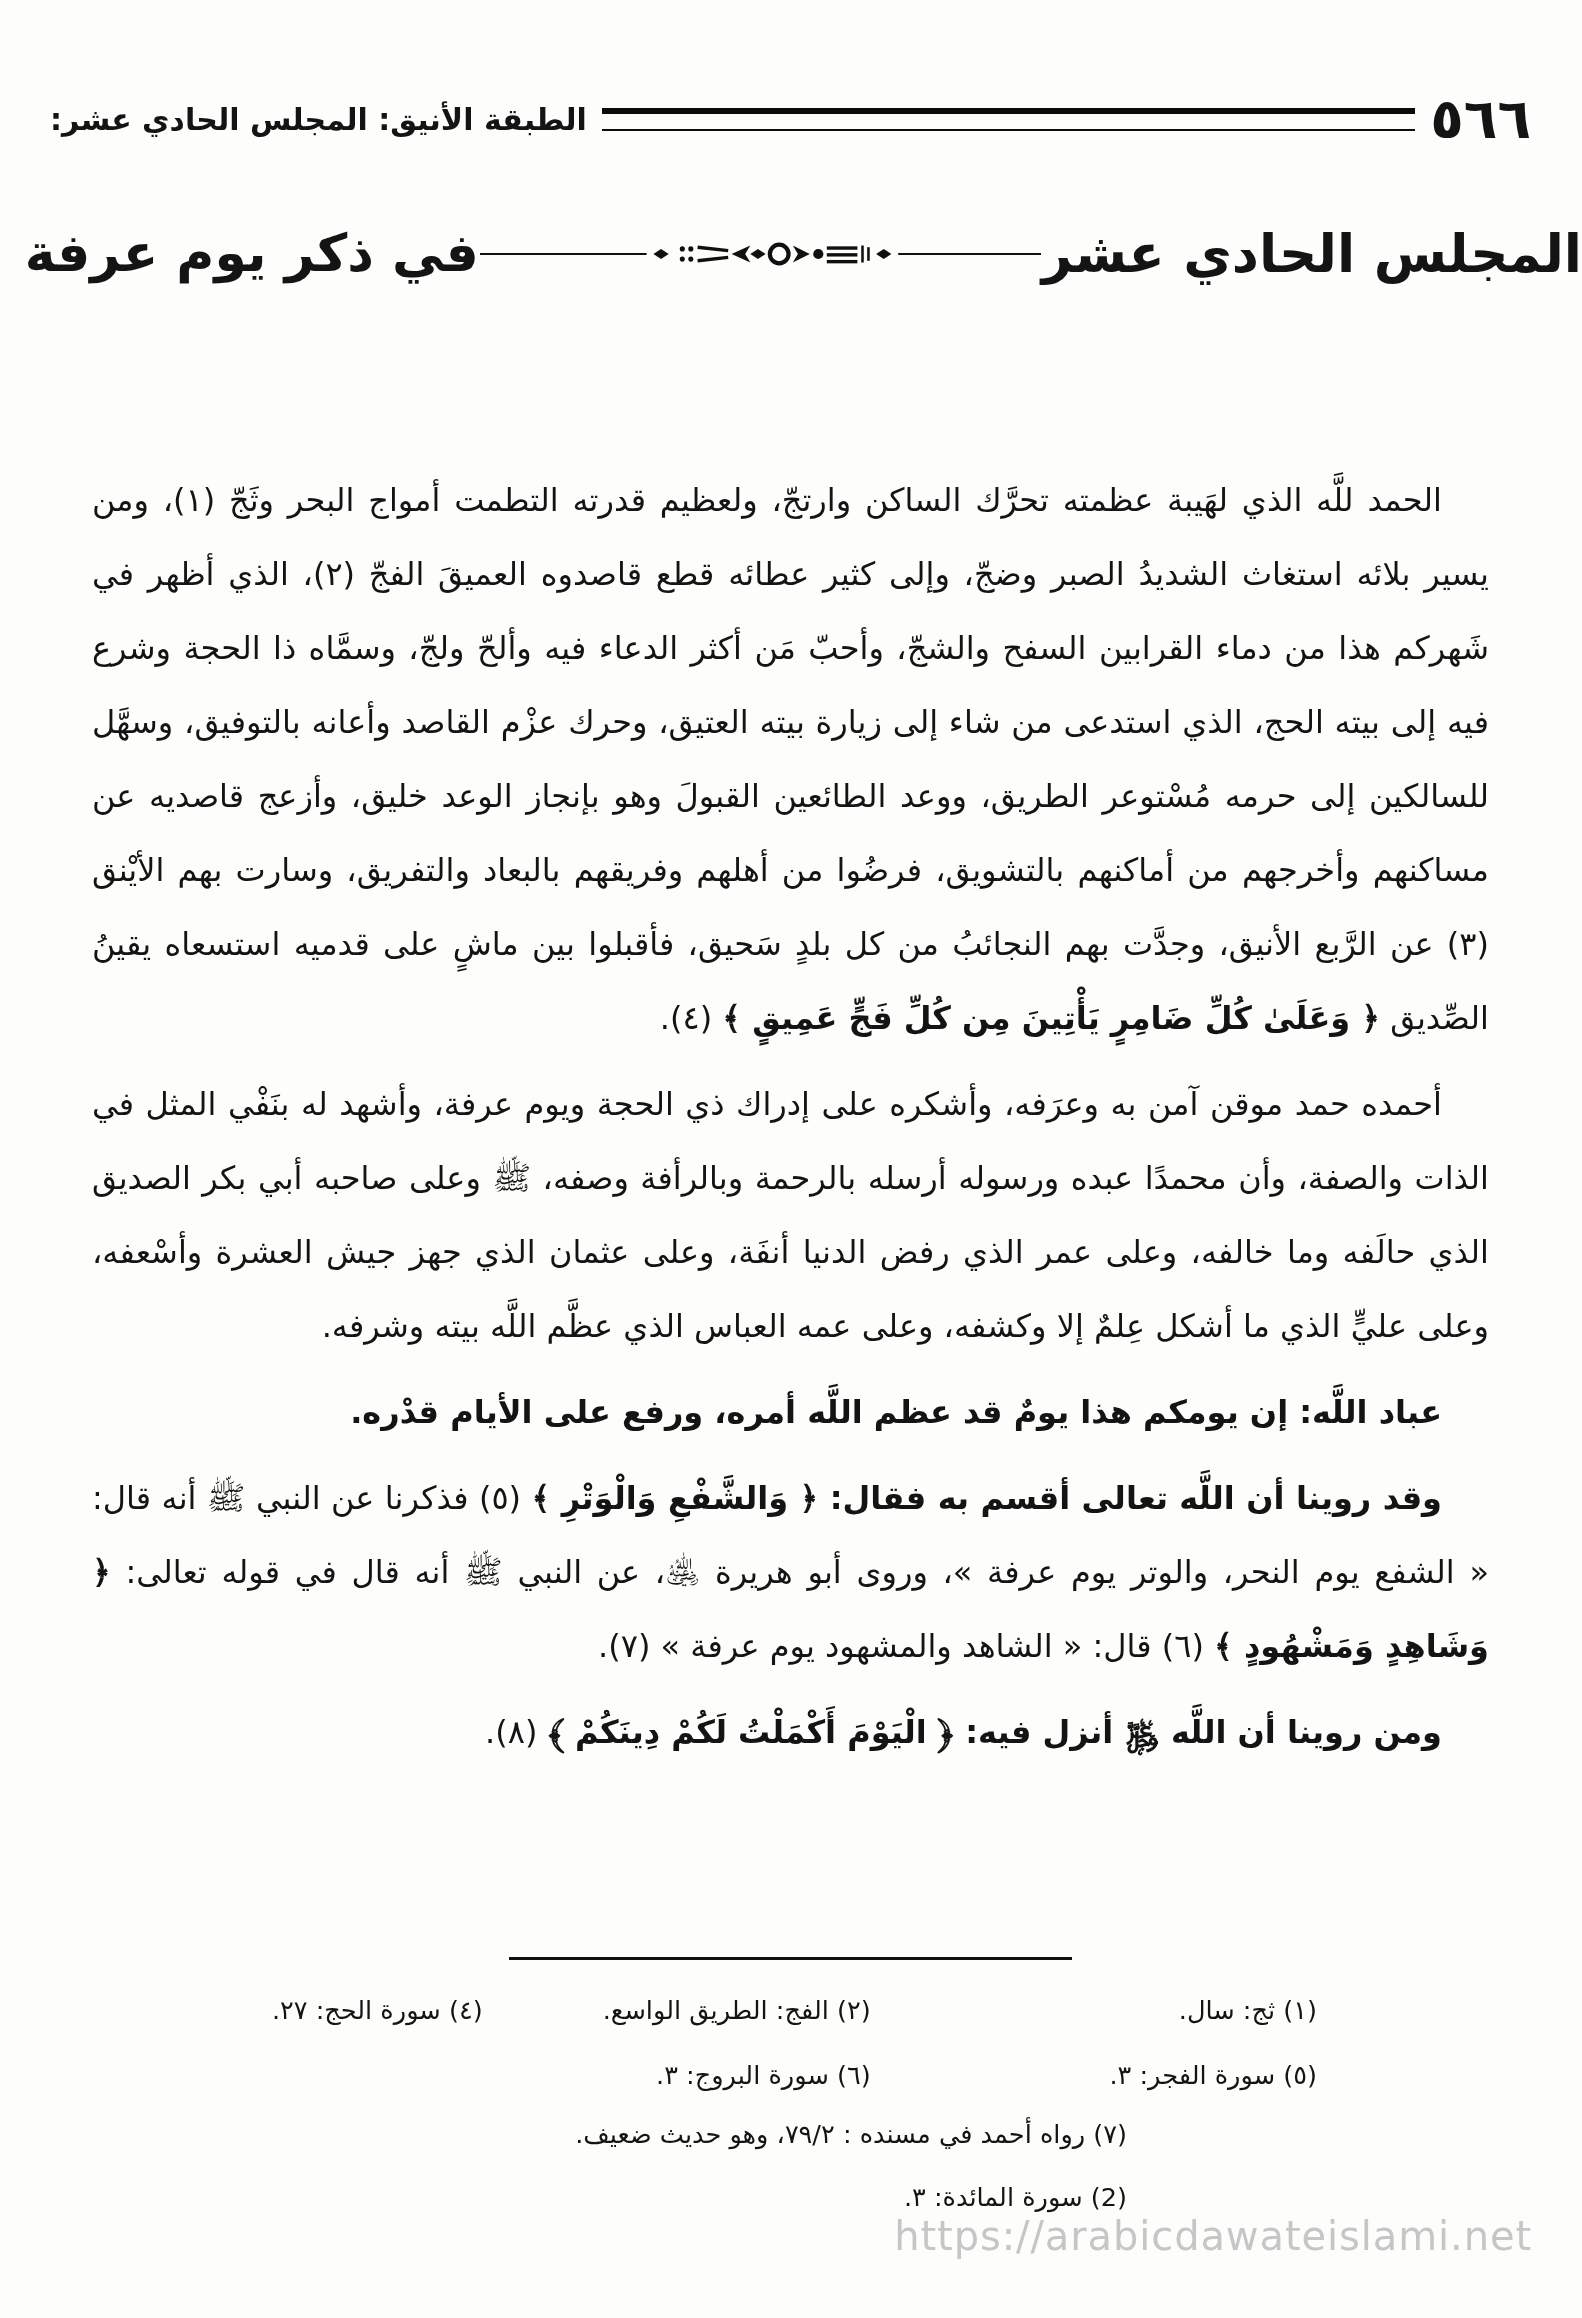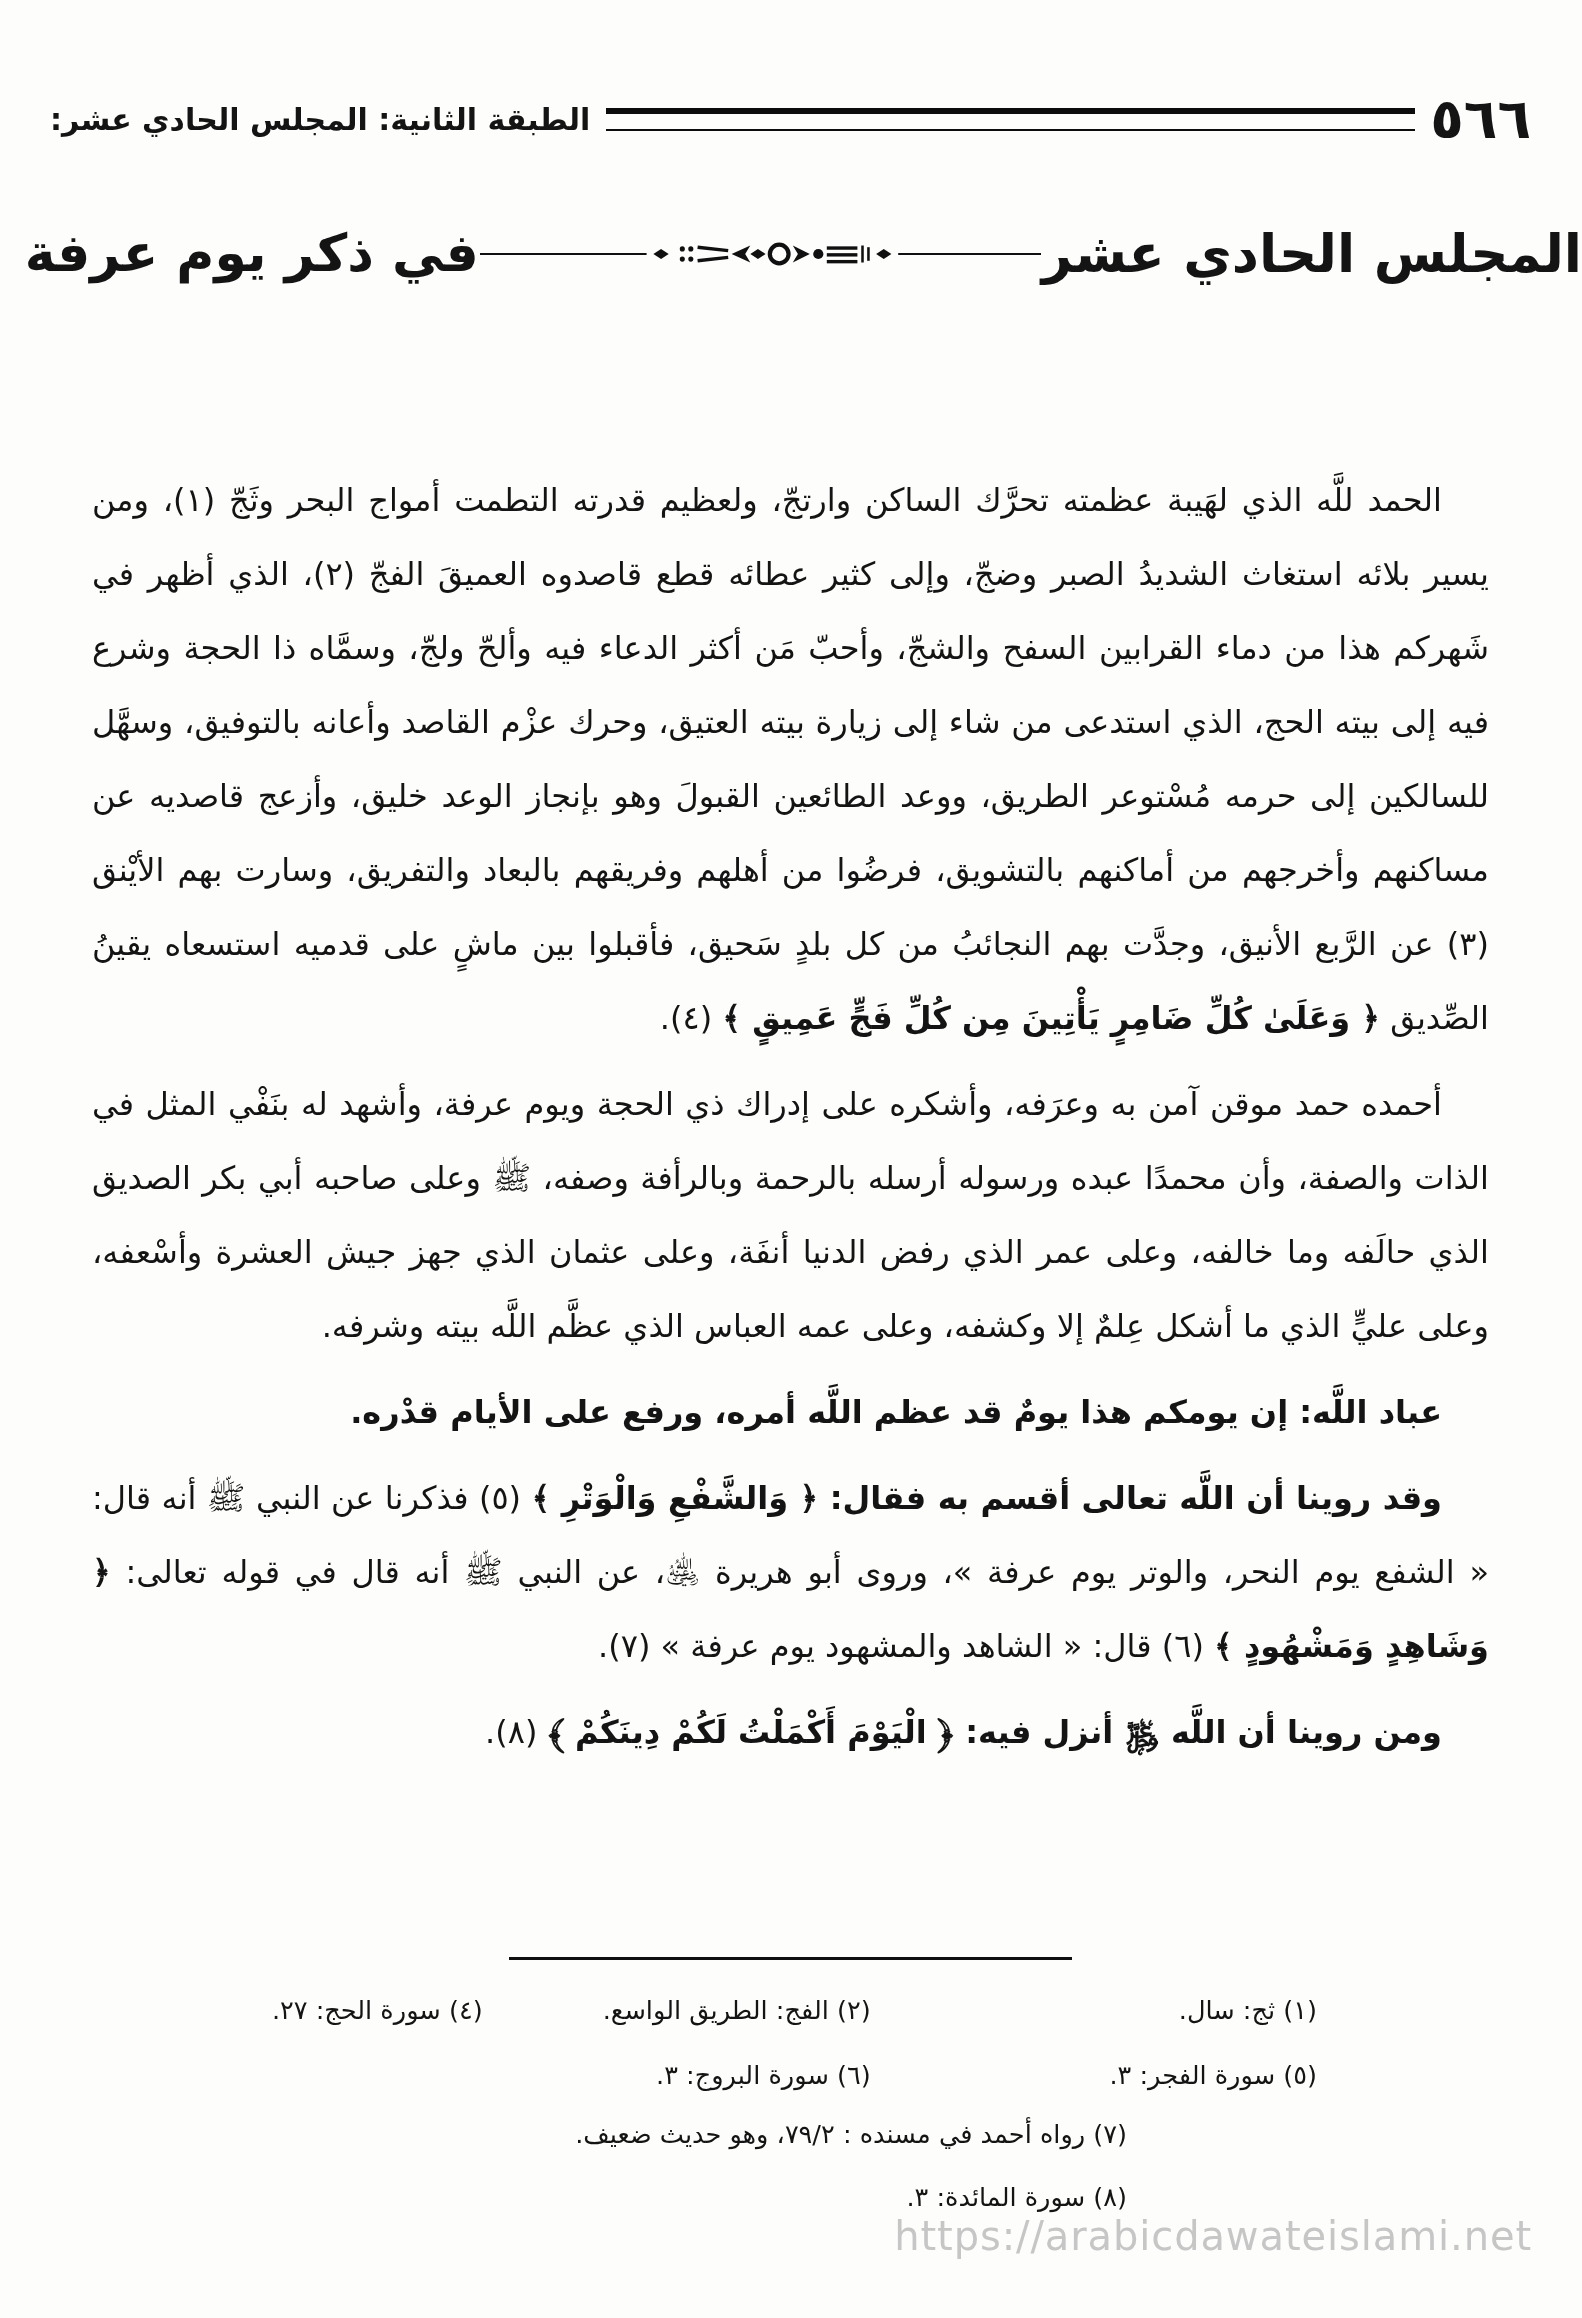--- a/index.html
+++ b/index.html
@@ -73,21 +73,21 @@
   }
 </style>
 </head>
 <body>
 
 <div class="page">
 
   <div class="running-header">
     <div class="page-number">٥٦٦</div>
     <div class="header-rule"></div>
-    <div class="running-title">الطبقة الثانية: المجلس الحادي عشر:</div>
+    <div class="running-title">الطبقة الأنيق: المجلس الحادي عشر:</div>
   </div>
 
   <div class="heading">
     <div class="chapter-title">المجلس الحادي عشر</div>
     <div class="ornament">
       <svg width="563" height="34" viewBox="0 0 660 40" xmlns="http://www.w3.org/2000/svg">
         <g fill="#101010" stroke="#101010">
           <line x1="0" y1="20" x2="196" y2="20" stroke-width="2.5"></line>
           <polygon points="204,20 213,14 222,20 213,26" stroke="none"></polygon>
           <circle cx="238" cy="14" r="3" stroke="none"></circle>
@@ -125,19 +125,19 @@
   <div class="fn-sep"></div>
   <div class="footnotes">
     <div class="fn-grid">
       <div class="fn-cell">(١) ثج: سال.</div>
       <div class="fn-cell">(٢) الفج: الطريق الواسع.</div>
       <div class="fn-cell">(٤) سورة الحج: ٢٧.</div>
       <div class="fn-cell">(٥) سورة الفجر: ٣.</div>
       <div class="fn-cell">(٦) سورة البروج: ٣.</div>
     </div>
     <div class="fn-line">(٧) رواه أحمد في مسنده : ٧٩/٢، وهو حديث ضعيف.</div>
-    <div class="fn-line">(٨) سورة المائدة: ٣.</div>
+    <div class="fn-line">(2) سورة المائدة: ٣.</div>
   </div>
 
   <div class="watermark">https://arabicdawateislami.net</div>
 
 </div>
 
 
 </body></html>

